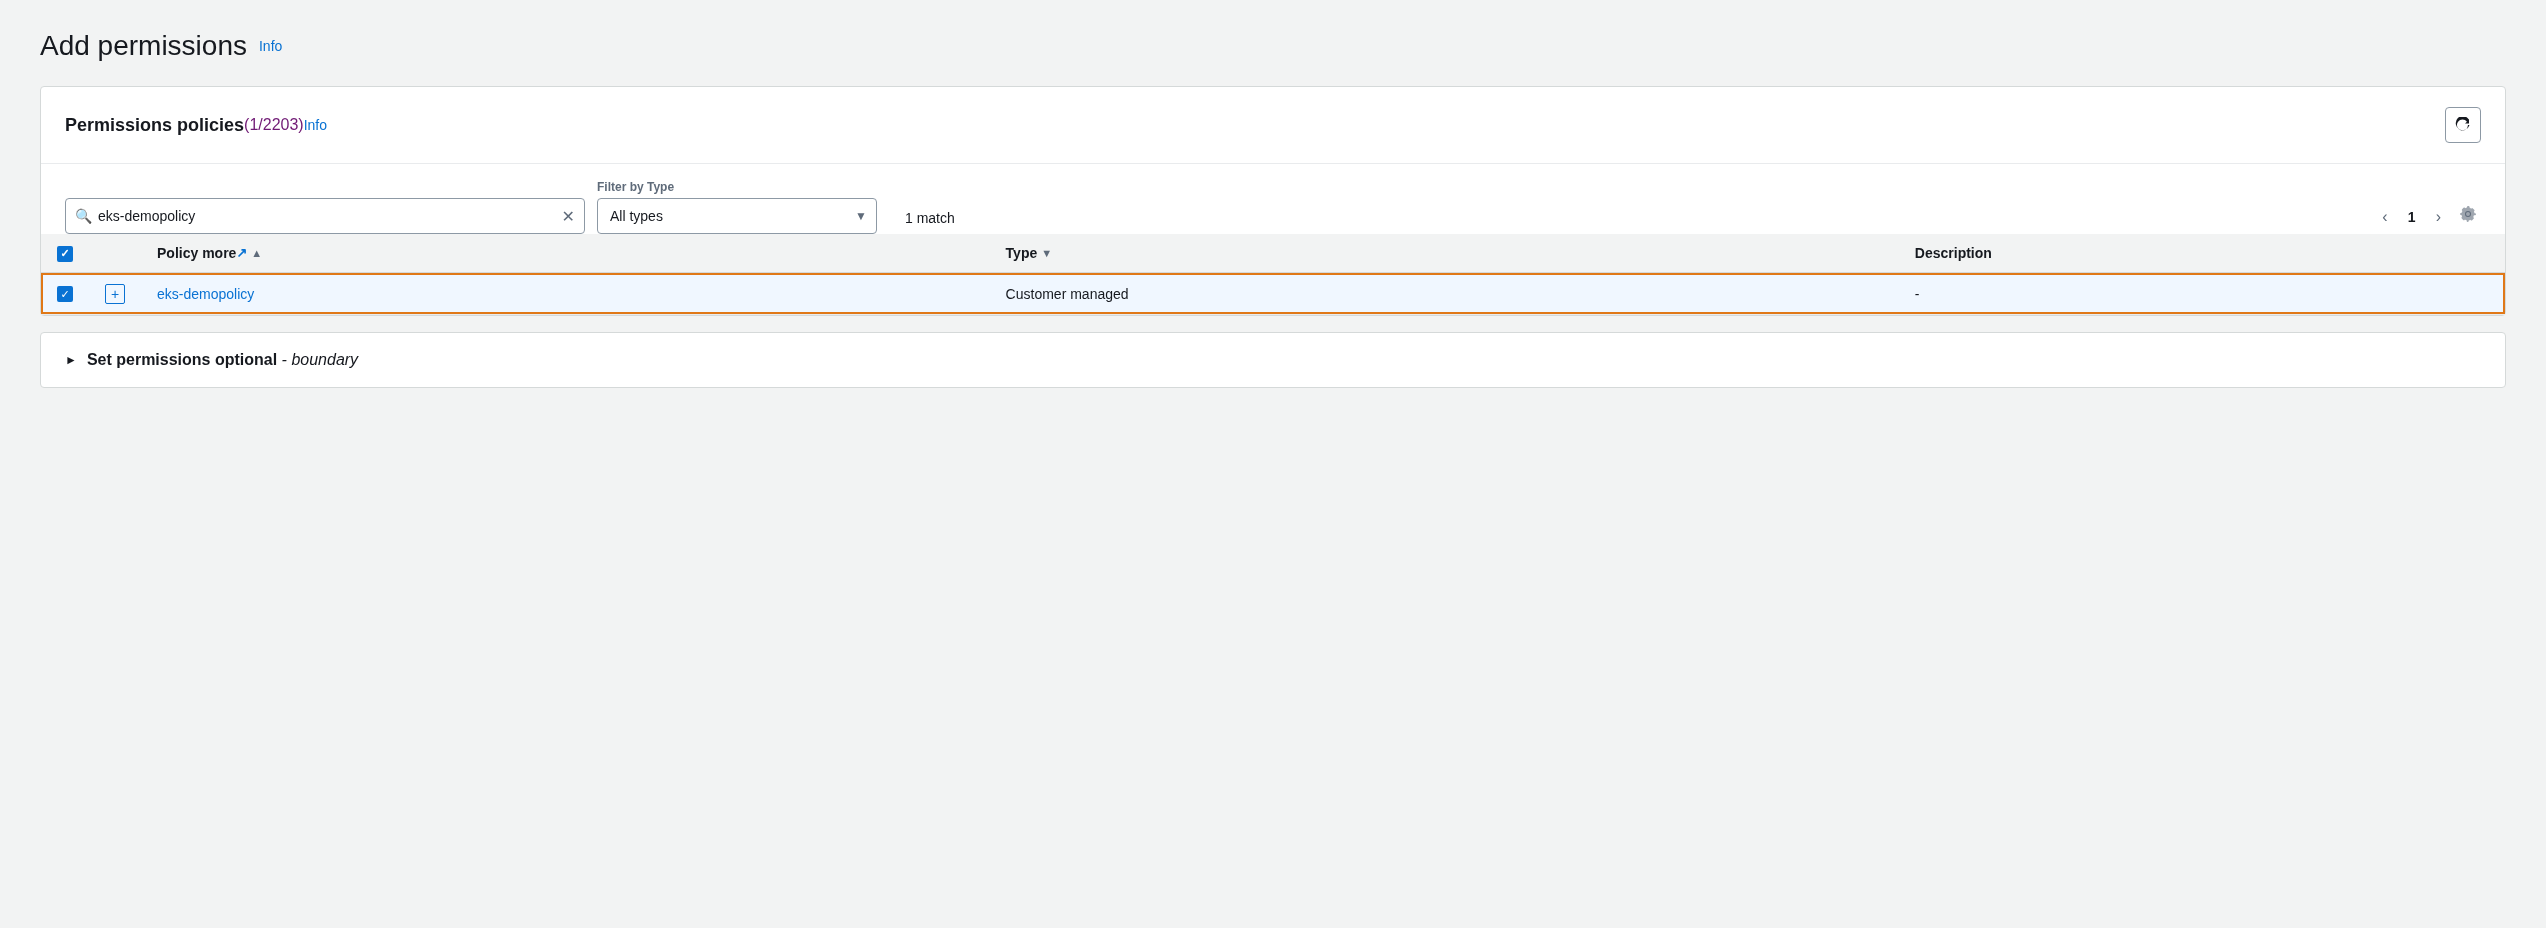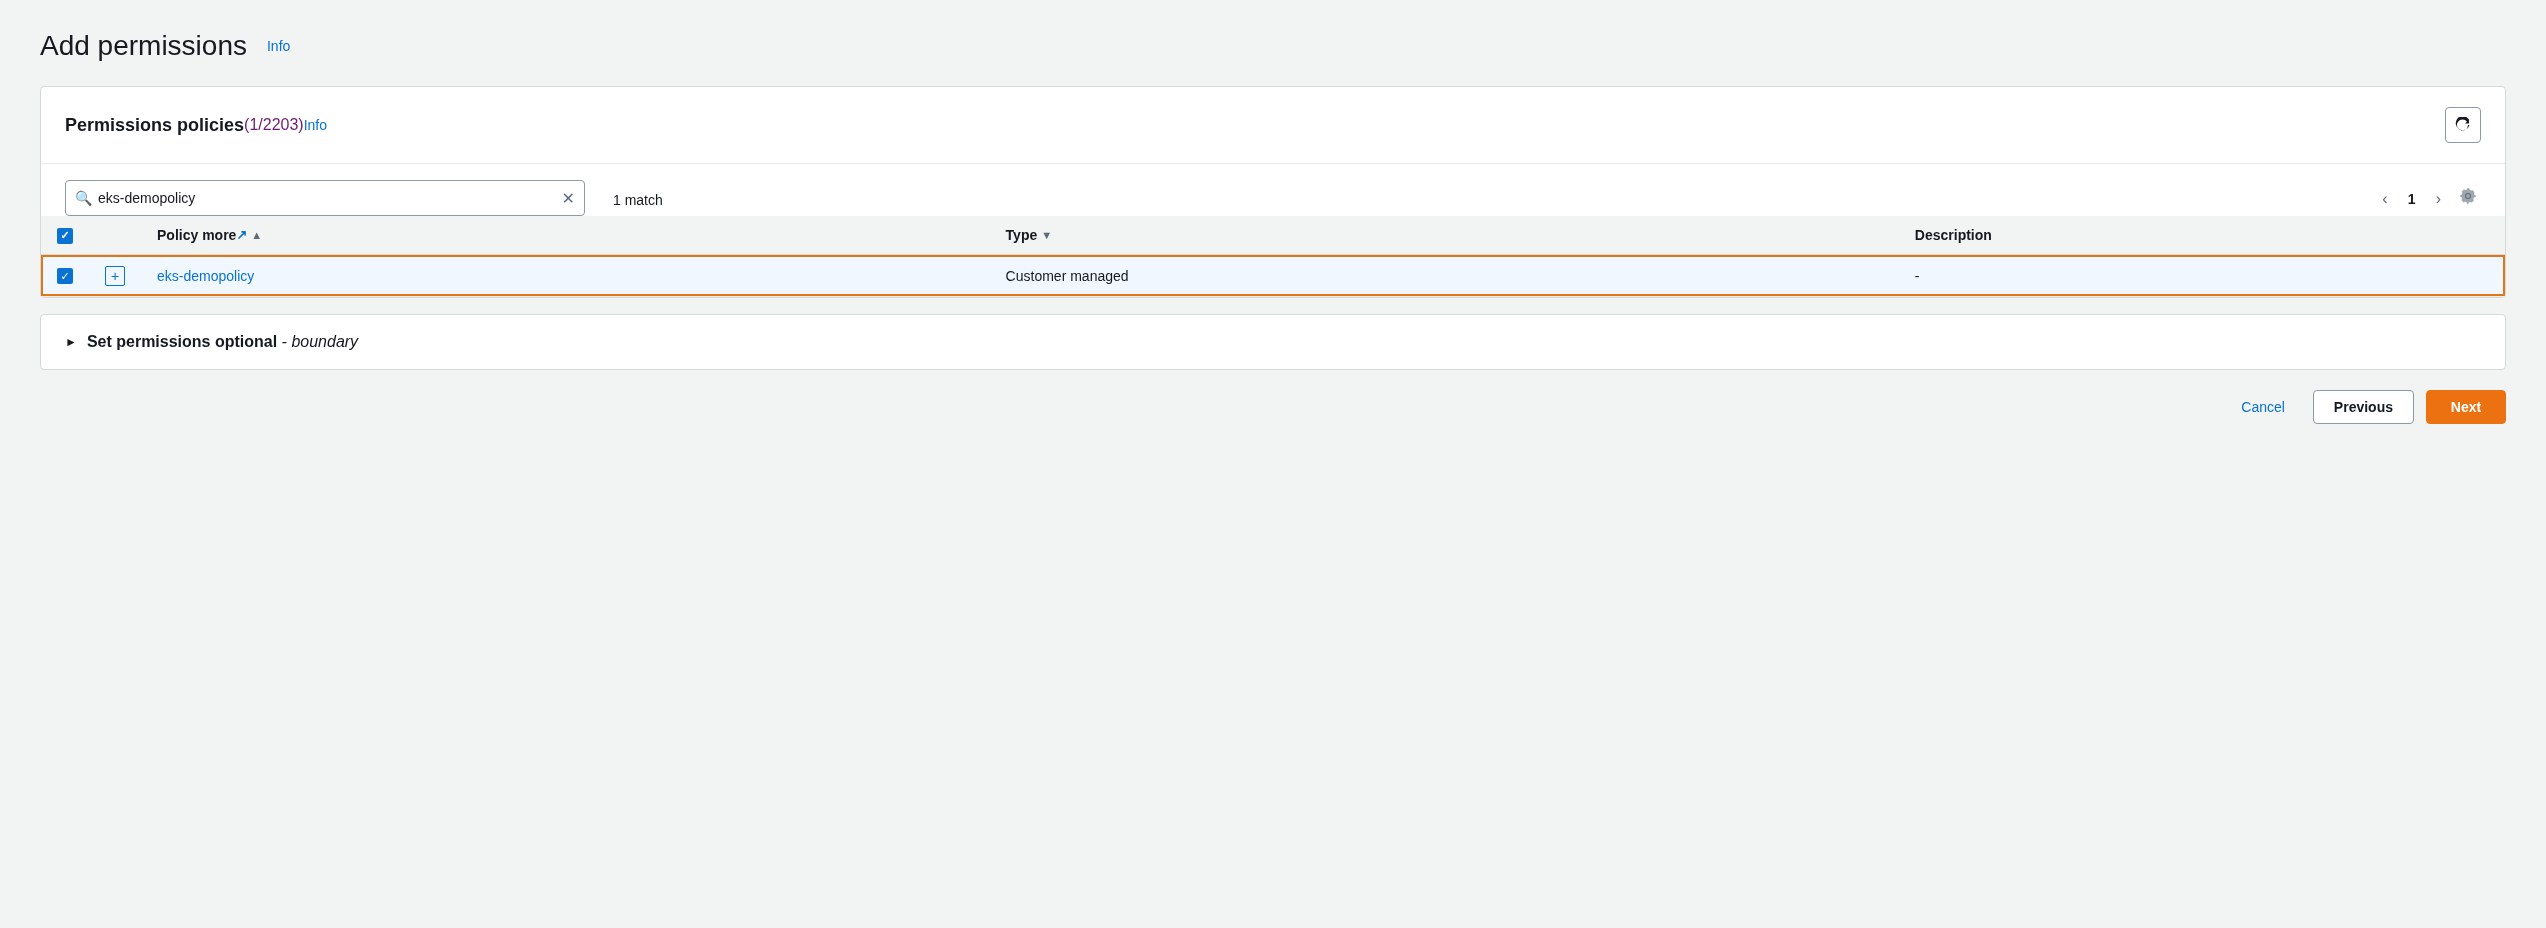--- a/index.html
+++ b/index.html
@@ -7,21 +7,21 @@
       font-family: -apple-system, BlinkMacSystemFont, "Amazon Ember", Arial, sans-serif;
       background: #f2f3f3;
       min-height: 928px;
       padding: 30px 40px;
       font-size: 14px;
       color: #16191f;
     }
     .page-title {
       display: flex;
       align-items: center;
-      gap: 20px;
+      gap: 12px;
       margin-bottom: 24px;
     }
     .page-title h1 {
       font-size: 28px;
       font-weight: 400;
       color: #16191f;
     }
     .info-link {
       color: #0972d3;
       font-size: 14px;
@@ -374,20 +374,32 @@
     <div class="filter-row">
 
       <div class="filter-group">
         <div class="search-wrapper">
           <span class="search-icon">🔍</span>
           <input class="search-input" type="text" value="eks-demopolicy" style="">
           <button class="clear-btn">✕</button>
         </div>
       </div>
 
+      <div class="filter-group">
+        <div class="filter-label">Filter by Type</div>
+        <div class="type-select-wrapper">
+          <select class="type-select">
+            <option>All types</option>
+            <option>AWS managed</option>
+            <option>Customer managed</option>
+            <option>Inline</option>
+          </select>
+          <span class="select-arrow">▼</span>
+        </div>
+      </div>
 
       <div class="match-info">1 match</div>
 
       <div class="pagination-row">
         <button class="pag-btn">‹</button>
         <span class="pag-num">1</span>
         <button class="pag-btn">›</button>
         <button class="settings-btn">
           <svg width="18" height="18" viewBox="0 0 18 18" fill="none" xmlns="http://www.w3.org/2000/svg">
             <path d="M9 6a3 3 0 1 0 0 6A3 3 0 0 0 9 6zM7 9a2 2 0 1 1 4 0A2 2 0 0 1 7 9z" fill="#5f6b7a"></path>
@@ -451,18 +463,13 @@
   </div>
 
   <div class="boundary-section">
     <span class="boundary-arrow">►</span>
     <span class="boundary-title">
       <span>Set permissions optional</span>
       <em>- boundary</em>
     </span>
   </div>
 
-  <div class="footer">
-    <button class="btn-cancel">Cancel</button>
-    <button class="btn-previous">Previous</button>
-    <button class="btn-next">Next</button>
-  </div>
 </div>
 
 </body></html>

